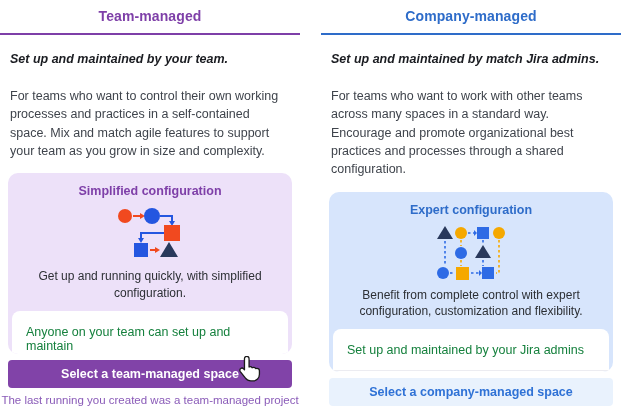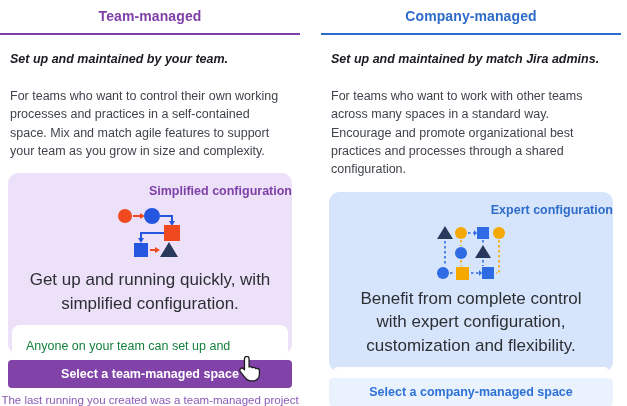--- a/index.html
+++ b/index.html
@@ -23,28 +23,28 @@
   .lead{margin:17px 10px 0;font-size:12.5px;font-weight:700;color:var(--text-dark,#1A1C21);font-style:italic;}
   .desc{margin:21px 12px 0 10px;font-size:12.5px;line-height:1.47;color:var(--text-body,#3F444C);}
 
   .card{
     margin:13px 8px 0;height:204px;border-radius:10px;overflow:hidden;
     display:flex;flex-direction:column;
   }
   .team .card{background:var(--team-card-bg,#EDE1F9);}
   .company .card{background:var(--company-card-bg,#D7E5FC);}
 
-  .card-title{text-align:right;font-size:12.5px;font-weight:600;padding-top:11px;}
+  .card-title{text-align:center;font-size:12.5px;font-weight:600;padding-top:11px;}
   .team .card-title{color:var(--team-accent,#7E3FA8);}
   .company .card-title{color:var(--company-accent,#2E6CC9);}
 
   .illustration{height:64px;display:flex;align-items:center;justify-content:center;padding-top:4px;}
 
   .card-caption{
-    text-align:center;font-size:17px;line-height:1.4;color:#2C2F34;padding:2px 20px 0;
+    text-align:center;font-size:12px;line-height:1.4;color:#2C2F34;padding:2px 20px 0;
   }
 
   .feature-list{
     margin:9px 4px 0;background:#fff;border-radius:8px 8px 0 0;flex:1;min-height:0;
   }
   .feature-row{
     padding:14px 14px 13px;font-size:12.5px;color:#15803d;
     border-bottom:1px solid var(--row-divider,#ECECF1);
   }
 
@@ -132,20 +132,21 @@
           <circle cx="28" cy="30" r="6" fill="#2E6BE5"></circle>
           <polygon points="50,22 42,35 58,35" fill="#29395C"></polygon>
           <circle cx="10" cy="50" r="6" fill="#2E6BE5"></circle>
           <rect x="23" y="44" width="13" height="13" fill="#F5A800"></rect>
           <polygon points="46,47 49,50 46,53" fill="#2E6BE5"></polygon>
           <rect x="49" y="44" width="12" height="12" fill="#2E6BE5"></rect>
         </svg>
       </div>
       <div class="card-caption">Benefit from complete control with expert configuration, customization and flexibility.</div>
       <div class="feature-list">
+        <div class="feature-row">Set up and maintained by your Jira admins</div>
         <div class="feature-row">Standardized configuration shared across spaces</div>
       </div>
     </div>
 
     <button class="btn btn-company">Select a company-managed space</button>
   </div>
 
   <div class="cursor">
     <svg width="23" height="26" viewBox="0 0 16 18">
       <path d="M4.5 1.8 C4.5 0.9 5.2 0.2 6.1 0.2 C7 0.2 7.7 0.9 7.7 1.8 V7.6 C7.7 7.6 8.1 7.4 8.6 7.4 C9.2 7.4 9.6 7.7 9.8 8.1 C10.1 7.9 10.5 7.8 10.9 7.8 C11.6 7.8 12.1 8.2 12.3 8.7 C12.6 8.6 12.9 8.5 13.2 8.5 C14.2 8.5 14.9 9.2 14.9 10.2 V12.6 C14.9 15.3 13 17.3 10.3 17.3 H8.9 C7.3 17.3 6.1 16.7 5.2 15.4 L1.6 10.8 C1.1 10.1 1.2 9.2 1.9 8.7 C2.5 8.2 3.4 8.3 3.9 8.9 L4.5 9.6 Z" fill="#ffffff" stroke="#1a1a1a" stroke-width="0.9" stroke-linejoin="round"></path>

